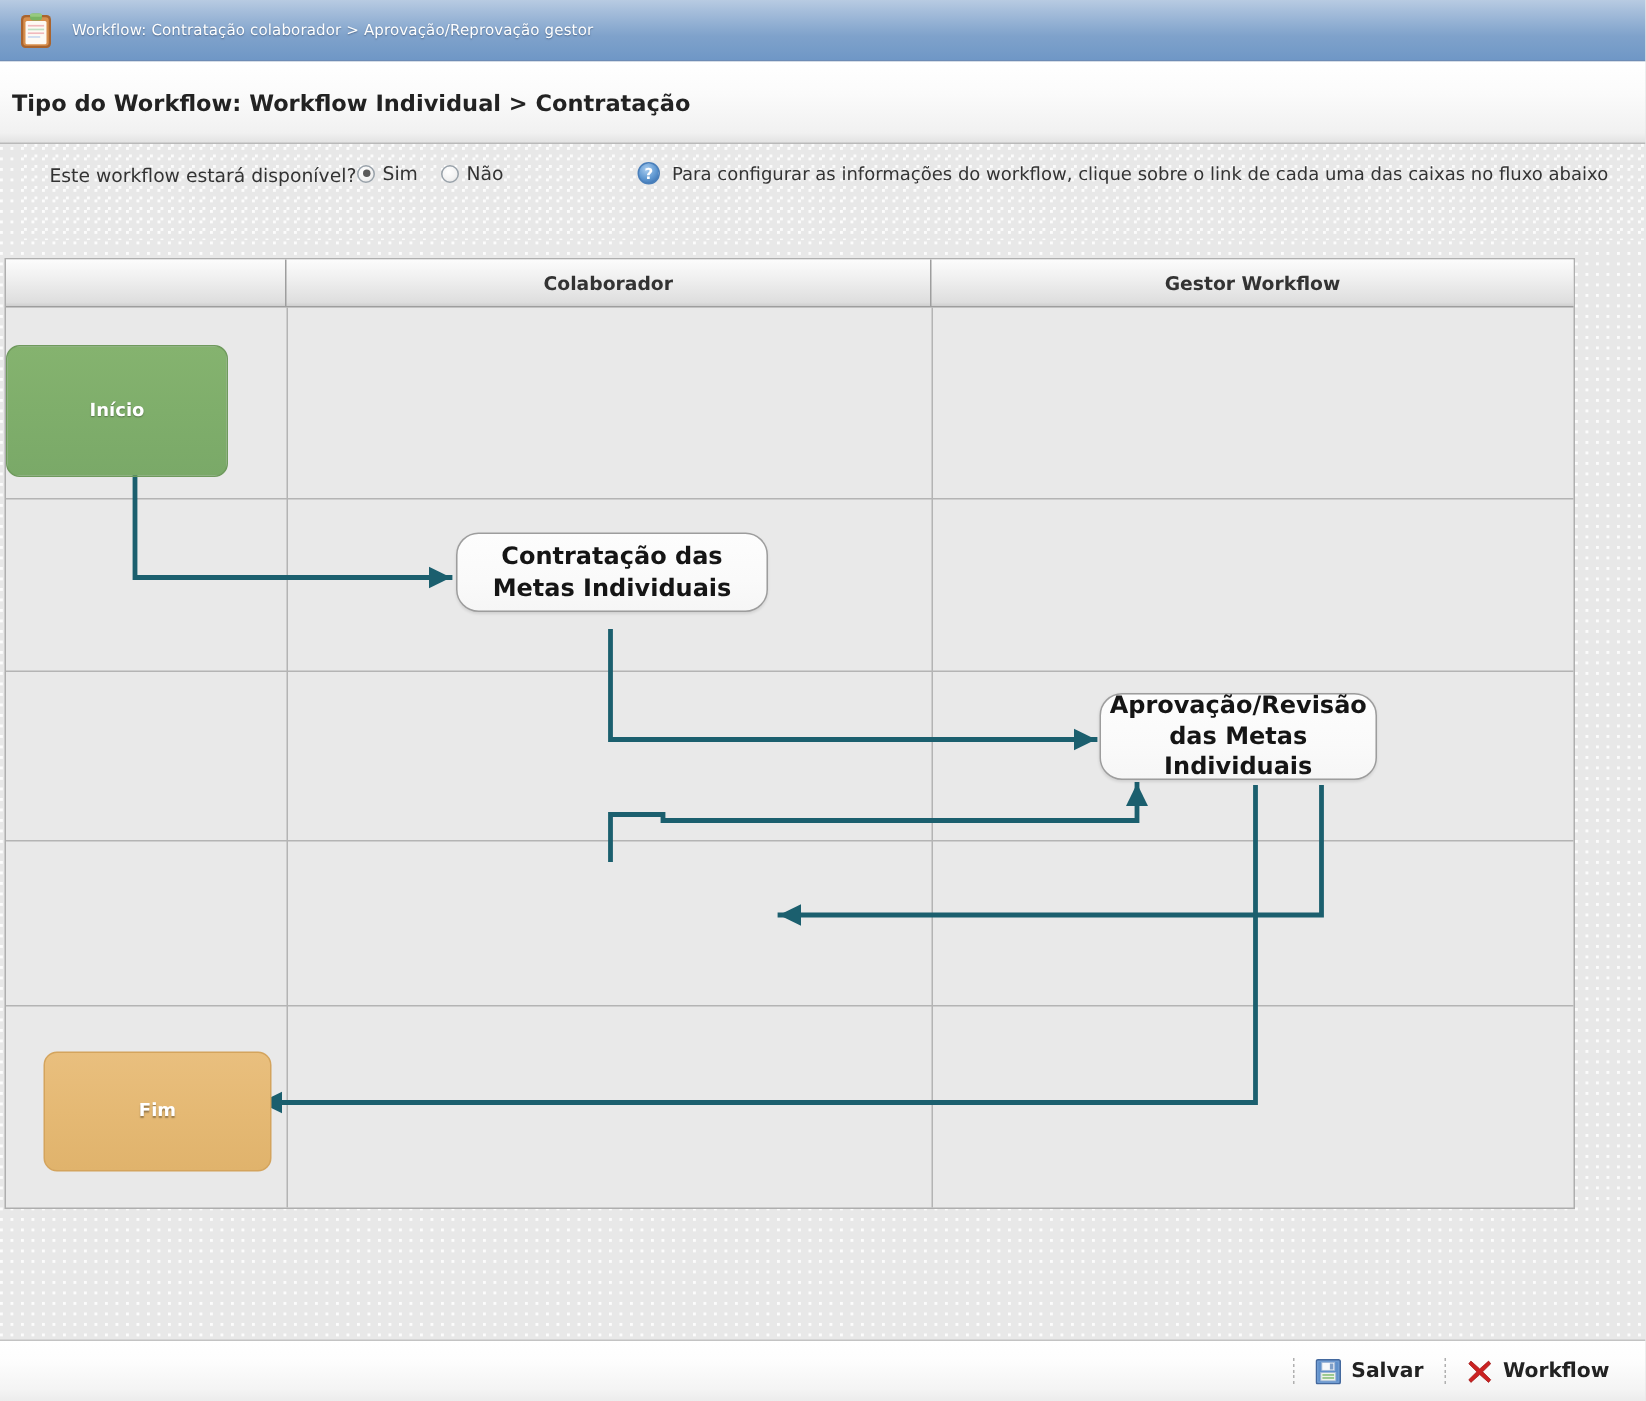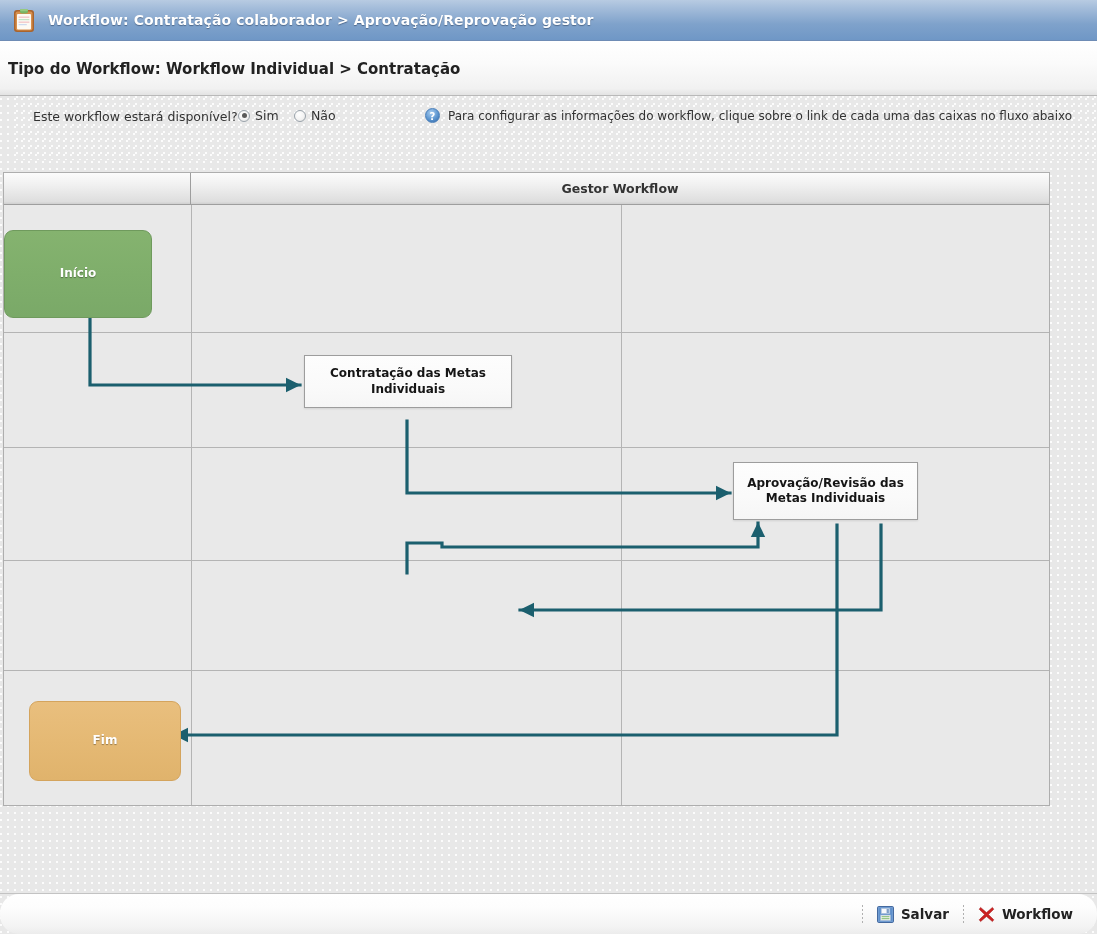--- a/index.html
+++ b/index.html
@@ -22,21 +22,21 @@
   #topbar{
     position:absolute;left:0;top:0;width:1097px;height:41px;
     background:linear-gradient(to bottom,#b8cbe2 0%,#a6bedb 18%,#7fa2cb 60%,#6f97c6 100%);
     border-bottom:1px solid #6e8cb5;
     display:flex;align-items:center;box-sizing:border-box;
   }
   #topbar .clip{
     width:28px;height:28px;margin-left:10px;margin-right:10px;flex:0 0 auto;position:relative;
   }
   #topbar .title{
-    color:#ffffff;font-size:14px;font-weight:bold;
+    color:#ffffff;font-size:10px;font-weight:normal;
     text-shadow:0 1px 1px rgba(40,60,90,.55);
     letter-spacing:.1px;
   }
 
   
   #titlestrip{
     position:absolute;left:0;top:41px;width:1097px;height:55px;
     background:linear-gradient(to bottom,#ffffff 0%,#fbfbfb 40%,#f1f1f1 88%,#e3e3e3 100%);
     border-bottom:1px solid #b9b9b9;
     box-sizing:border-box;
@@ -99,21 +99,21 @@
   #grid .hdr .c1{width:430px;border-right:1px solid #9e9e9e;}
   #grid .hdr .c2{flex:1;}
 
   .vline{position:absolute;top:32px;bottom:0;width:1px;background:#b4b4b4;}
   .hline{position:absolute;left:0;right:0;height:1px;background:#b4b4b4;}
 
   
   .node{
     position:absolute;box-sizing:border-box;
     display:flex;align-items:center;justify-content:center;text-align:center;
-    font-size:12px;font-weight:bold;line-height:1.28;
+    font-size:16px;font-weight:bold;line-height:1.28;border-radius:15px;
   }
   .node.terminal{
     border-radius:9px;color:#ffffff;
     text-shadow:0 1px 1px rgba(0,0,0,.35);
     font-size:12px;
   }
   .node.start{
     background:linear-gradient(to bottom,#85b36f 0%,#7fae6b 50%,#7aa968 100%);
     border:1px solid #6f9a5d;
   }
@@ -131,21 +131,20 @@
   #flowsvg{position:absolute;left:0;top:0;width:1047px;height:634px;pointer-events:none;}
 
   
   #footer-sep{
     position:absolute;left:0;top:893px;width:1097px;height:1px;background:#c3c3c3;
   }
   #footer{
     position:absolute;left:0;top:894px;width:1097px;height:40px;
     background:linear-gradient(to bottom,#ffffff 0%,#fdfdfd 35%,#f4f4f4 80%,#ececec 100%);
     box-sizing:border-box;
-    border-radius:19px;
   }
   #footer .btns{
     position:absolute;right:14px;top:0;height:40px;display:flex;align-items:center;gap:0;
   }
   .fbtn{display:flex;align-items:center;gap:7px;padding:4px 10px;cursor:pointer;}
   .fbtn .lbl{font-size:13.5px;color:#222;font-weight:bold;}
   .dotsep{
     width:1px;height:18px;
     background:repeating-linear-gradient(to bottom,#b0b0b0 0 2px,transparent 2px 4px);
     margin:0 4px;
@@ -193,20 +192,21 @@
   <span class="help">
     <span class="qicon">?</span>
     <span class="help-txt">Para configurar as informações do workflow, clique sobre o link de cada uma das caixas no fluxo abaixo</span>
   </span>
 </div>
 
 <div id="grid" class="dots">
 
   <div class="hdr">
     <div class="cell c0"></div>
+    <div class="cell c1">Colaborador</div>
     <div class="cell c2">Gestor Workflow</div>
   </div>
 
   <div class="vline" style="left:187px"></div>
   <div class="vline" style="left:617px"></div>
 
   <div class="hline" style="top:159px"></div>
   <div class="hline" style="top:274px"></div>
   <div class="hline" style="top:387px"></div>
   <div class="hline" style="top:497px"></div>

